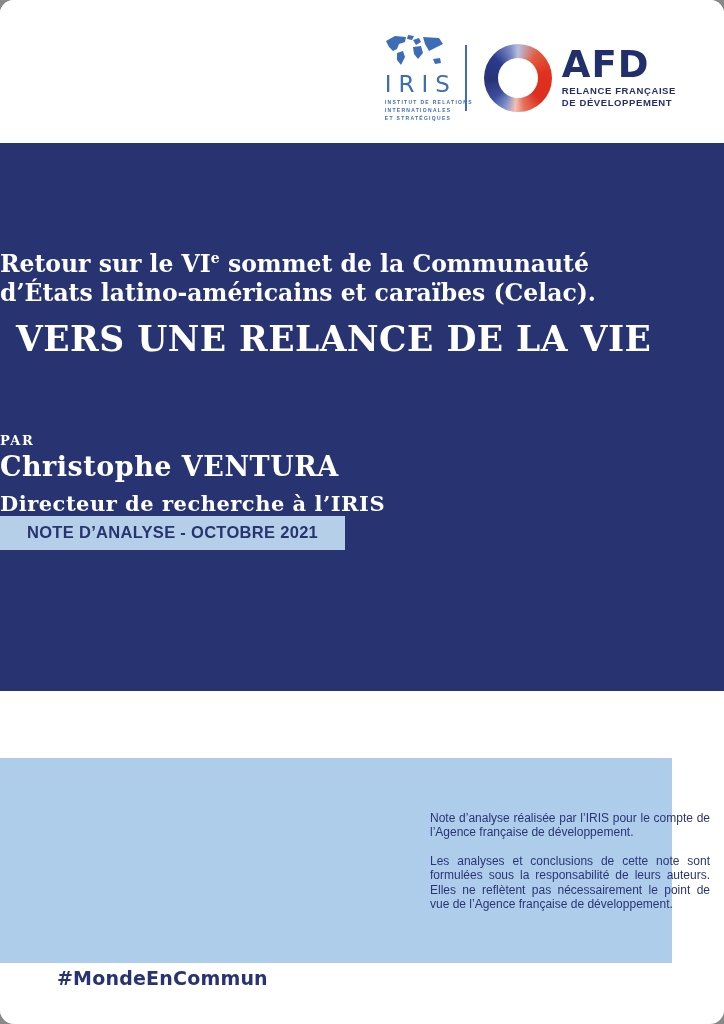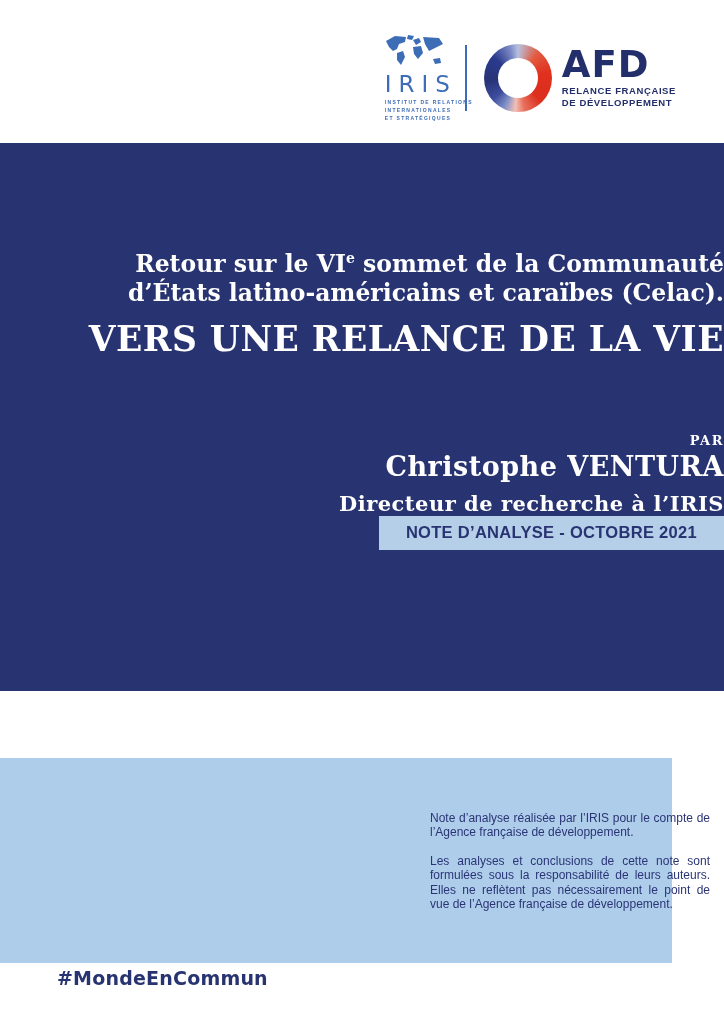--- a/index.html
+++ b/index.html
@@ -5,20 +5,21 @@
   :root{
     --navy:#283371; --light-blue:#aecdea; --badge-blue:#b5cfe9;
     --iris-blue:#3d6db7; --afd-navy:#232f6b; --afd-red:#e0301e; --text-navy:#2b3576;
   }
   *{margin:0;padding:0;box-sizing:border-box;}
   html,body{background:#888;}
   .page{
     position:relative;width:724px;height:1024px;background:#ffffff;
     margin:0 auto;overflow:hidden;
     font-family:"Liberation Sans",sans-serif;
+    border-radius:14px;
   }
 
   
   .header{position:absolute;left:0;top:0;width:724px;height:143px;background:#fff;}
   .logo-group{
     position:absolute;right:48px;top:34px;
     display:flex;align-items:center;
   }
   .iris-logo{display:flex;flex-direction:column;align-items:flex-start;width:66px;}
   .iris-map{width:62px;height:38px;display:block;}
@@ -50,29 +51,29 @@
     color:var(--afd-navy);line-height:0.9;letter-spacing:1px;
   }
   .afd-subtext{
     margin-top:4px;font-size:9.5px;font-weight:bold;color:var(--afd-navy);
     letter-spacing:0.6px;line-height:1.25;white-space:nowrap;
   }
 
   
   .cover{
     position:absolute;left:0;top:143px;width:724px;height:548px;
-    background:var(--navy);color:#ffffff;text-align:right;
+    background:var(--navy);color:#ffffff;text-align:left;
     font-family:"DejaVu Serif",serif;
   }
   .cover-subtitle{
     padding-top:107px;font-size:23.5px;font-weight:bold;line-height:1.24;
   }
   .cover-subtitle sup{font-size:14px;vertical-align:super;line-height:0;}
   .cover-title{
-    margin-top:13px;font-size:34.5px;font-weight:bold;line-height:1.1;letter-spacing:0.5px;
+    margin-top:13px;font-size:34.5px;font-weight:bold;line-height:1.1;letter-spacing:0.5px;padding-left:16px;
   }
   .byline-label{
     margin-top:74px;font-size:13px;font-weight:bold;letter-spacing:1.5px;
   }
   .author-name{margin-top:3px;font-size:27px;font-weight:bold;letter-spacing:0.5px;}
   .author-role{margin-top:9px;font-size:21px;font-weight:bold;letter-spacing:0.5px;}
   .note-badge{
     display:inline-block;background:var(--badge-blue);
     color:var(--navy);font-family:"Liberation Sans",sans-serif;
     font-size:16.5px;font-weight:bold;letter-spacing:0.3px;

